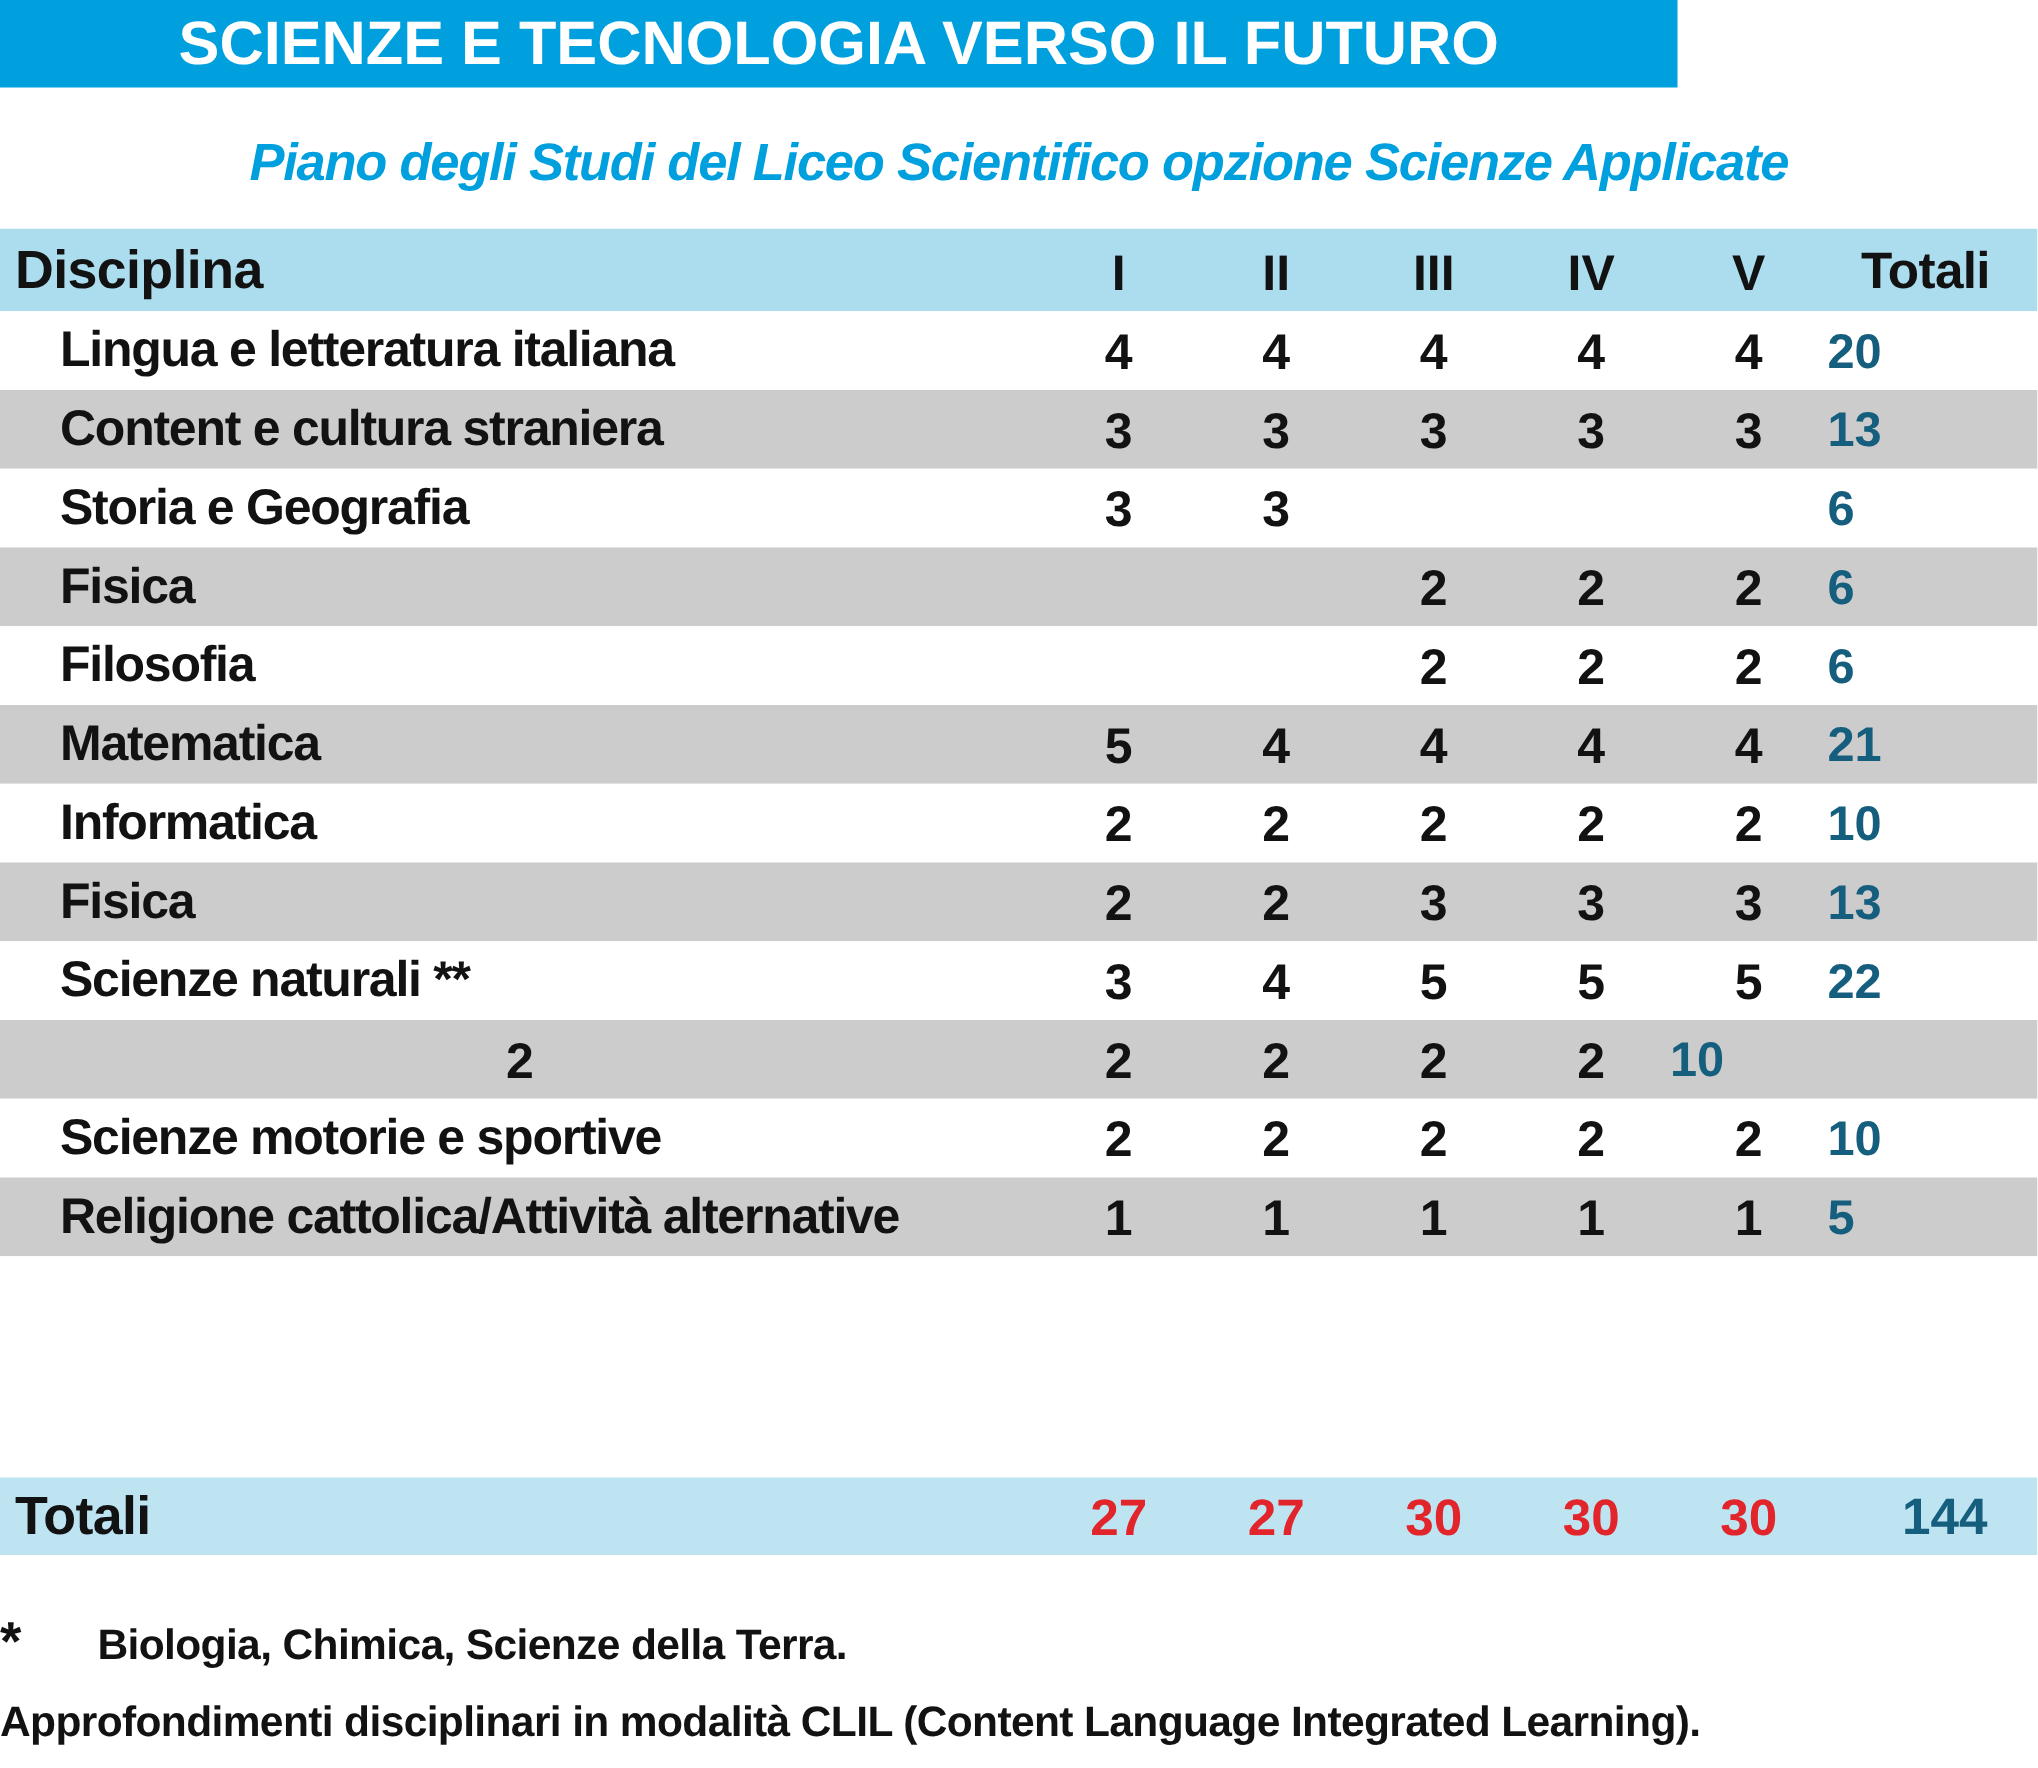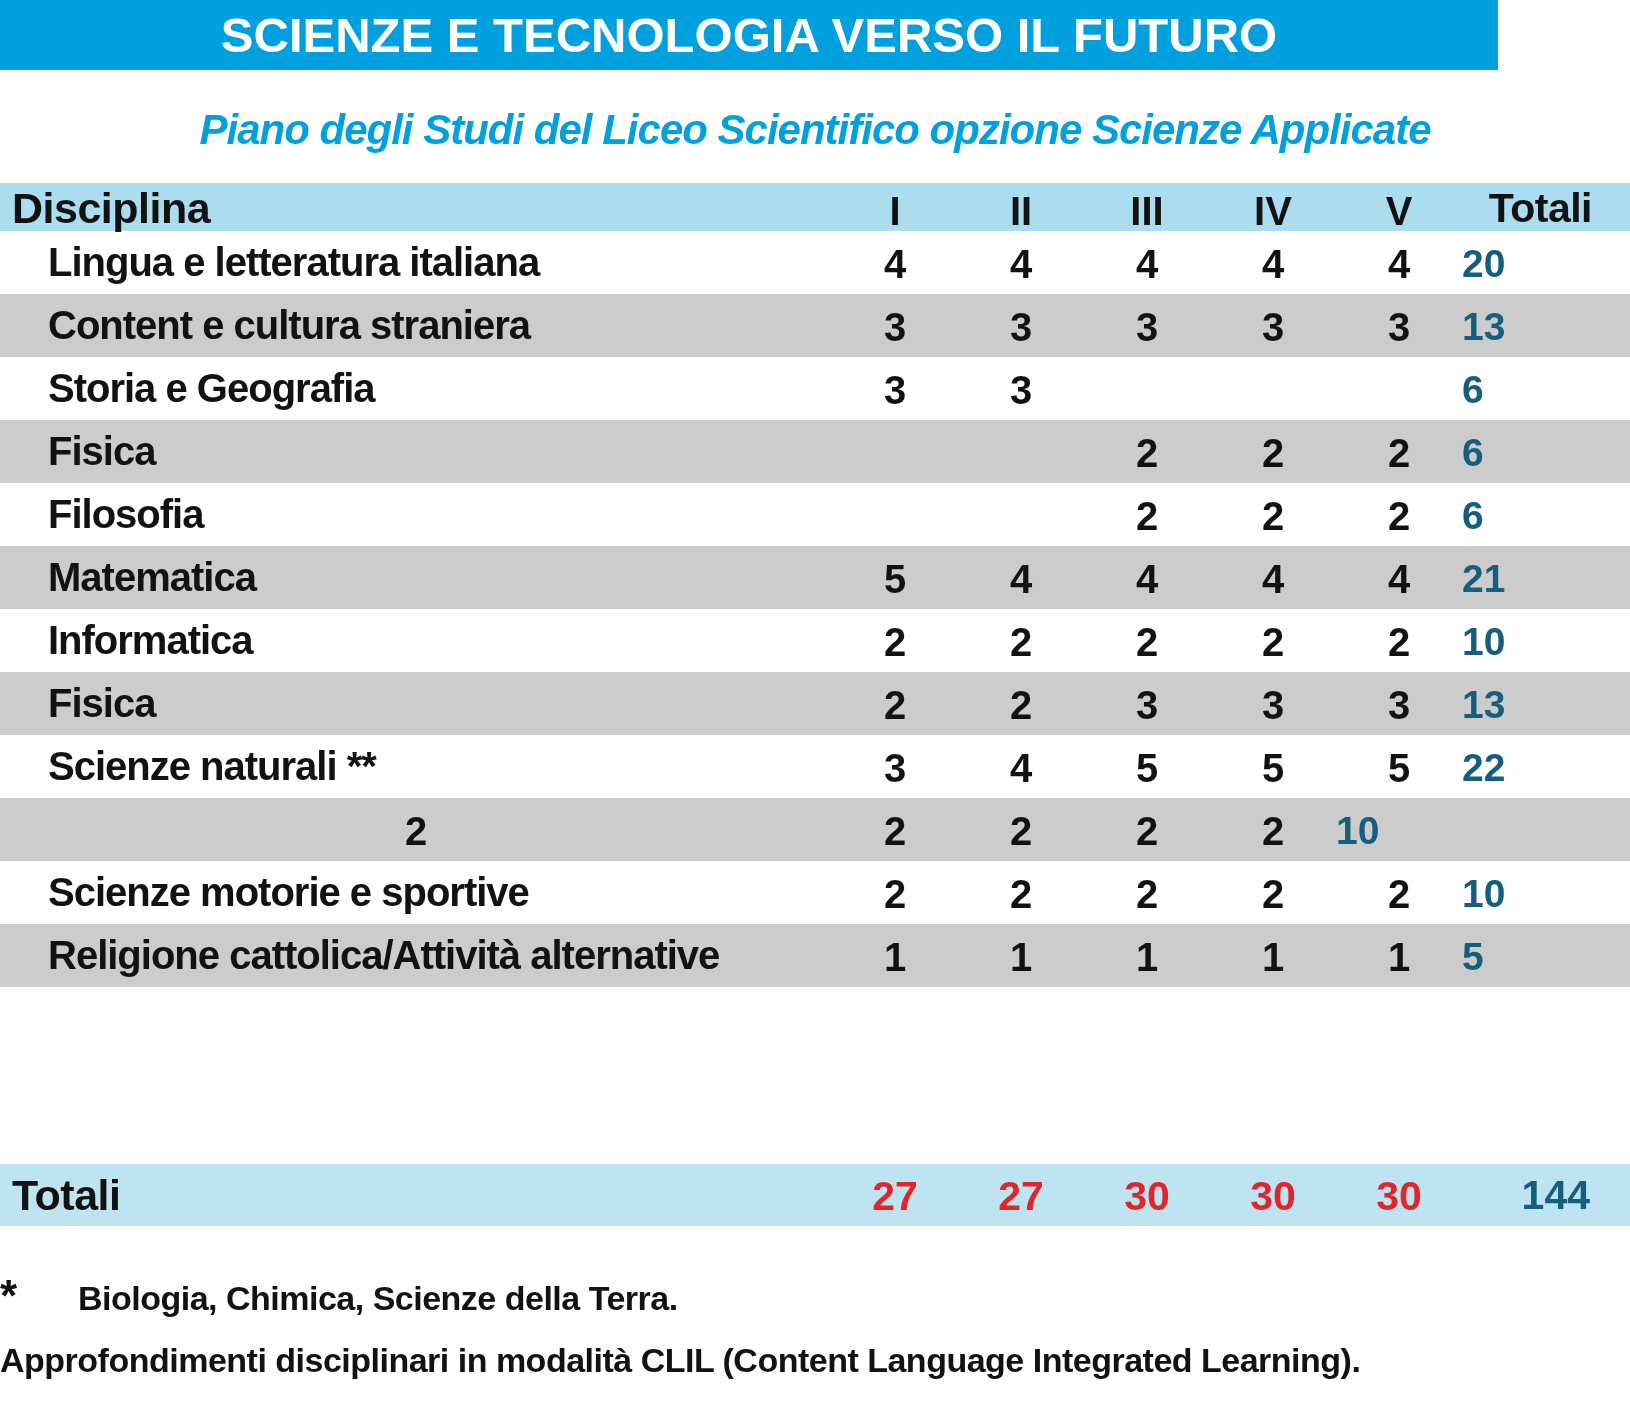--- a/index.html
+++ b/index.html
@@ -10,37 +10,37 @@
     --total-teal:#155E7D;
     --total-red:#E2242B;
     --text-black:#121212;
   }
   *{margin:0;padding:0;box-sizing:border-box;}
   body{
     width:1630px;height:1414px;background:#ffffff;overflow:hidden;
     font-family:"Liberation Sans",sans-serif;font-weight:bold;color:var(--text-black);
   }
   .banner{
-    width:1498px;height:70px;background:var(--banner-blue);
+    width:1342px;height:70px;background:var(--banner-blue);
     display:flex;align-items:center;justify-content:center;
   }
   .banner-title{
     color:#ffffff;font-size:49px;letter-spacing:0px;white-space:nowrap;
   }
   .subtitle{
     margin-top:30px;height:60px;line-height:60px;text-align:center;
     color:var(--banner-blue);font-size:42px;letter-spacing:-1px;white-space:nowrap;font-style:italic;
   }
   .table{margin-top:23px;}
   .grid-row{
     display:grid;
     grid-template-columns:832px 126px 126px 126px 126px 126px 1fr;
     align-items:center;
   }
-  .header-row{height:48px;background:var(--header-blue);}
+  .header-row{height:66px;background:var(--header-blue);}
   .header-label{font-size:43px;padding-left:12px;letter-spacing:-0.5px;}
   .hdr-year{text-align:center;font-size:40px;padding-top:6px;}
   .hdr-total{text-align:right;padding-right:38px;font-size:41px;letter-spacing:-0.5px;}
   .data-row{height:63px;background:#ffffff;}
   .data-row.alt{background:var(--row-gray);}
   .cell-label{
     font-size:40px;padding-left:12px;letter-spacing:-1px;white-space:nowrap;overflow:visible;margin-left:36px;
   }
   .cell-num{text-align:center;font-size:40px;padding-top:4px;}
   .cell-total{

